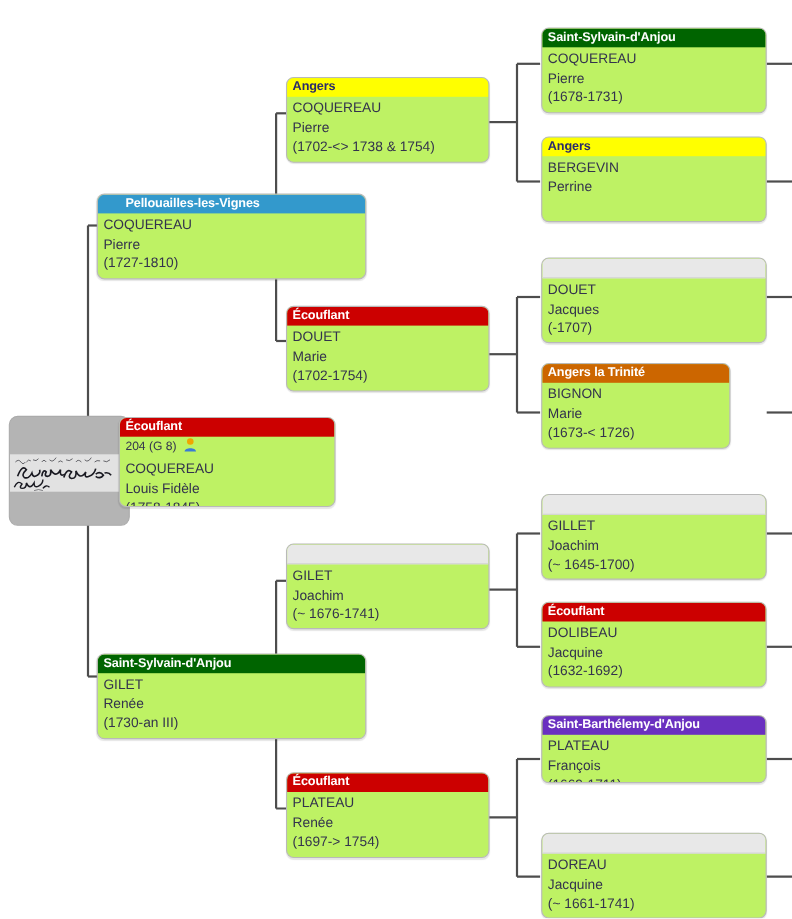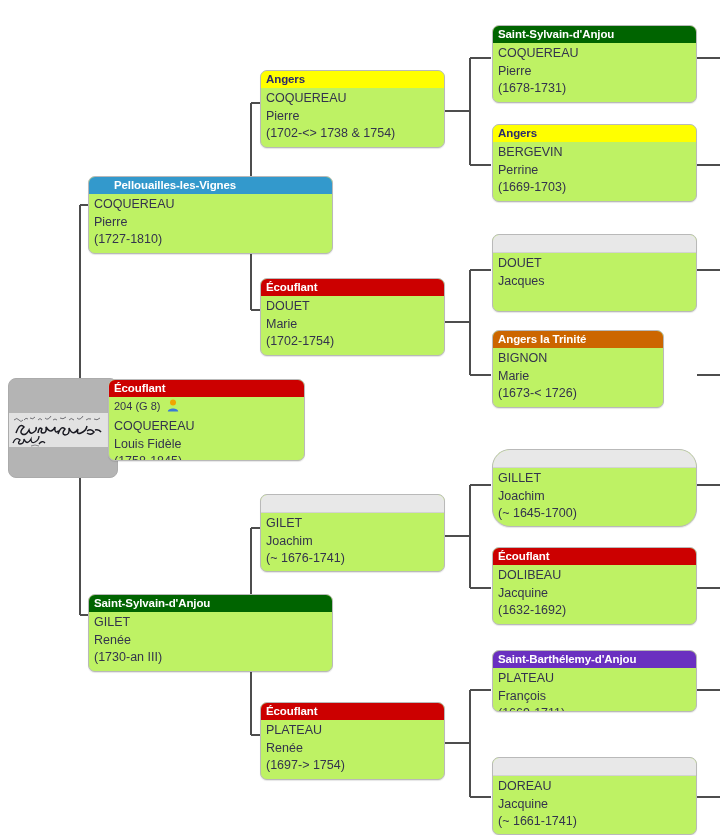--- a/index.html
+++ b/index.html
@@ -280,42 +280,42 @@
       <div class="node-line">Pierre</div>
       <div class="node-line">(1678-1731)</div>
     </div>
   </div>
 
   <div class="node" style="left:492px; top:124px; width:205px; height:78px;">
     <div class="node-header hdr-yellow">Angers</div>
     <div class="node-body">
       <div class="node-line">BERGEVIN</div>
       <div class="node-line">Perrine</div>
-      <div class="node-line">(1669-1703)</div>
     </div>
   </div>
 
   <div class="node" style="left:492px; top:234px; width:205px; height:78px;">
     <div class="node-header empty-header"></div>
     <div class="node-body">
       <div class="node-line">DOUET</div>
       <div class="node-line">Jacques</div>
+      <div class="node-line">(-1707)</div>
     </div>
   </div>
 
   <div class="node" style="left:492px; top:330px; width:172px; height:78px;">
     <div class="node-header hdr-orange">Angers la Trinité</div>
     <div class="node-body">
       <div class="node-line">BIGNON</div>
       <div class="node-line">Marie</div>
       <div class="node-line">(1673-&lt; 1726)</div>
     </div>
   </div>
 
-  <div class="node" style="left:492px; top:449px; width:205px; height:78px;border-radius:18px;">
+  <div class="node" style="left:492px; top:449px; width:205px; height:78px;">
     <div class="node-header empty-header"></div>
     <div class="node-body">
       <div class="node-line">GILLET</div>
       <div class="node-line">Joachim</div>
       <div class="node-line">(~ 1645-1700)</div>
     </div>
   </div>
 
   <div class="node" style="left:492px; top:547px; width:205px; height:78px;">
     <div class="node-header hdr-red">Écouflant</div>

